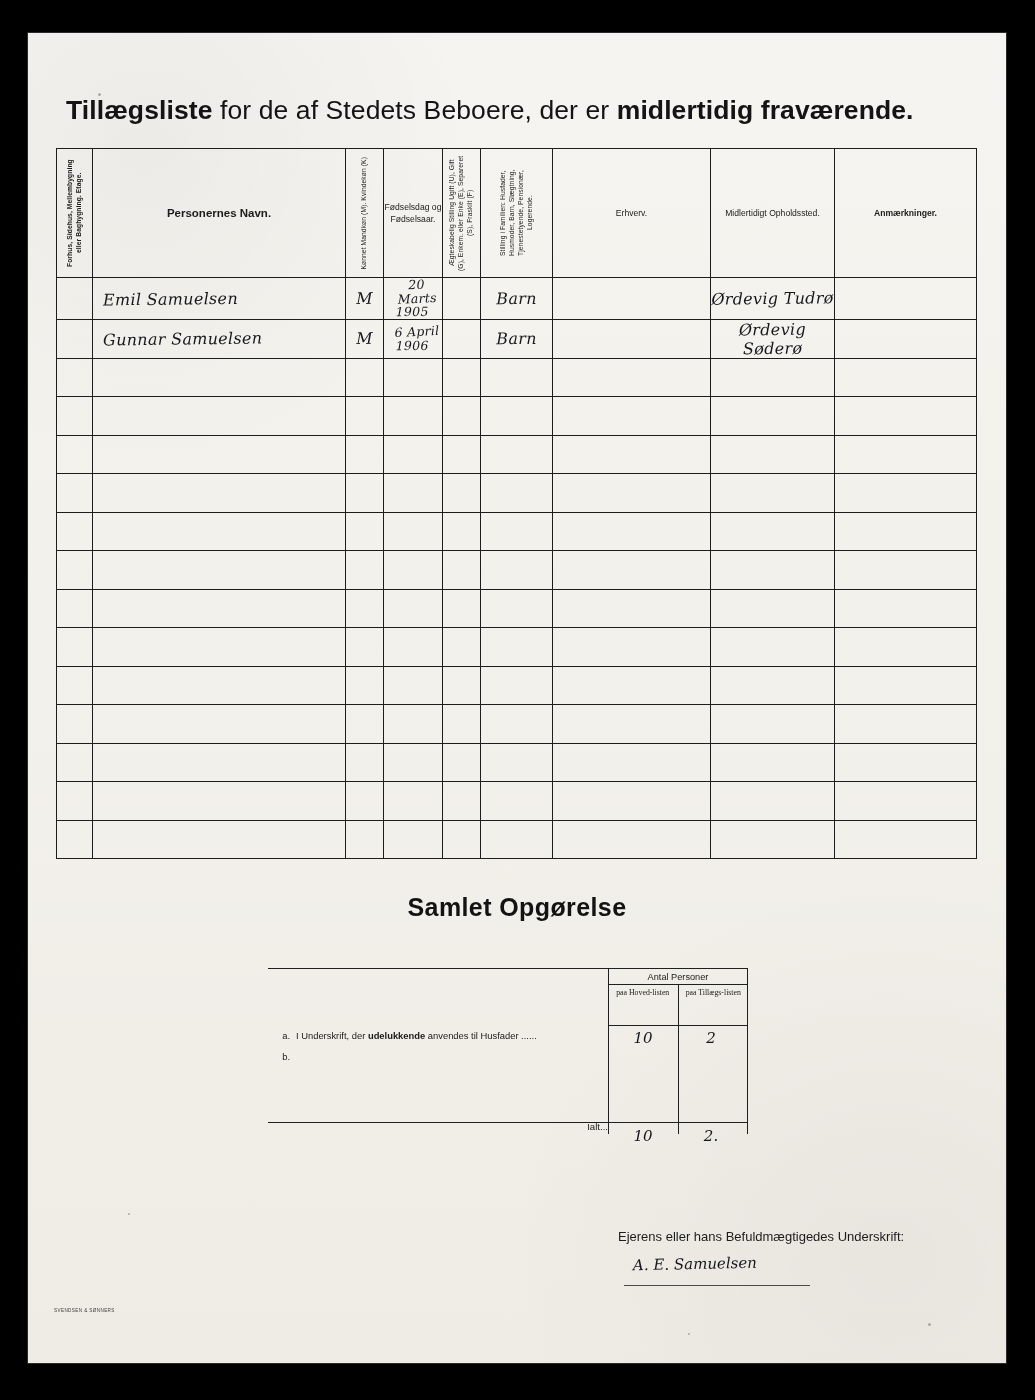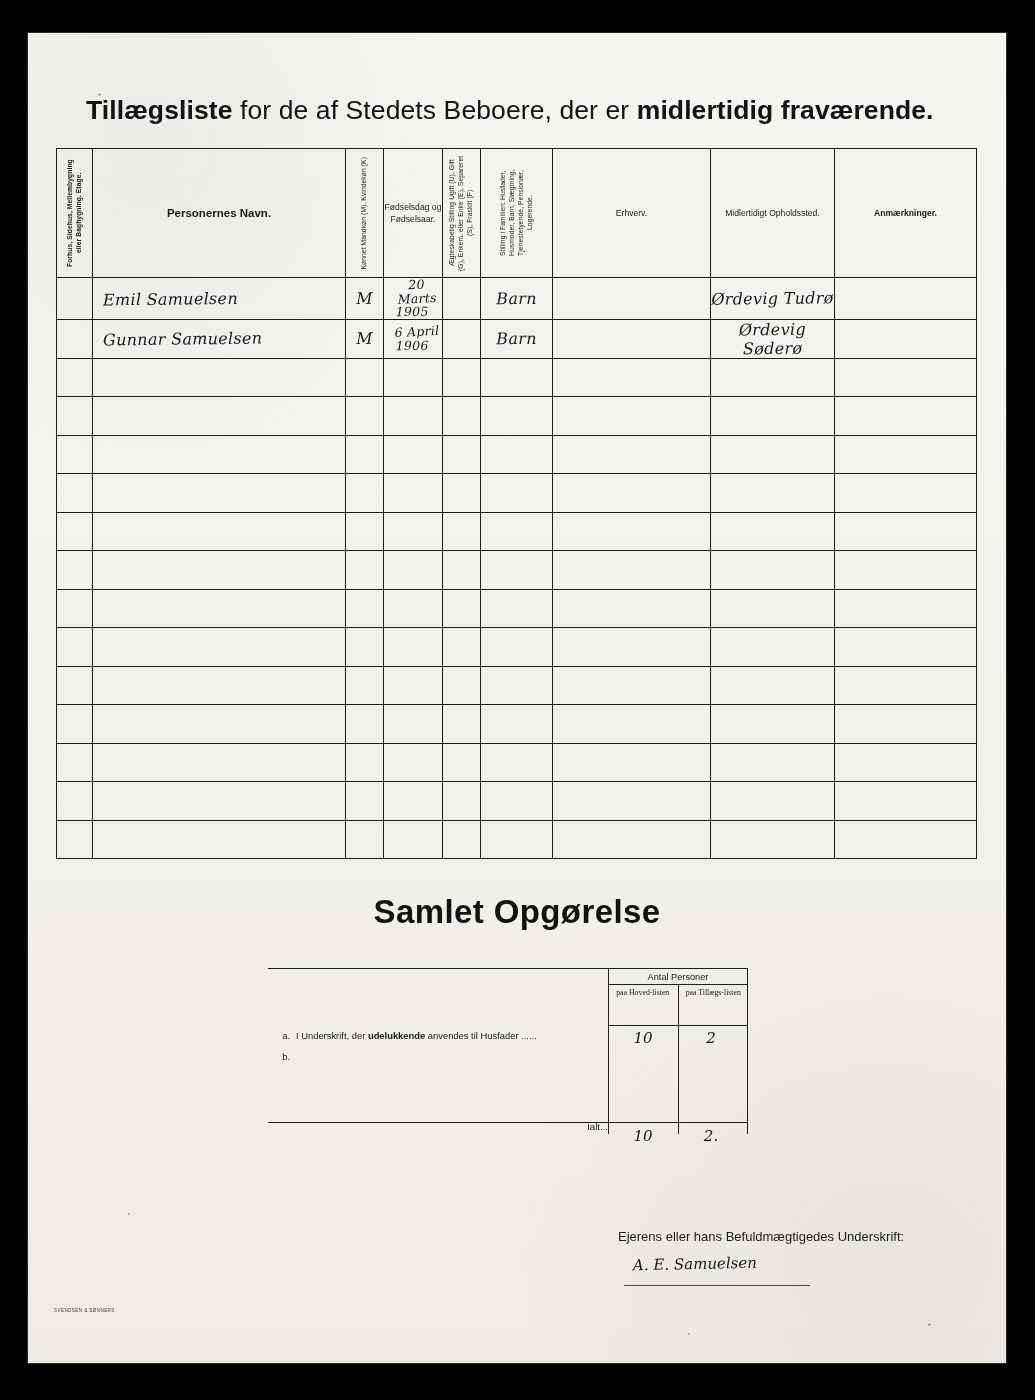--- a/index.html
+++ b/index.html
@@ -35,21 +35,20 @@
   .title {
     position: absolute;
     left: 38px;
     top: 62px;
     width: 910px;
     font-size: 26.5px;
     font-weight: bold;
     color: #141414;
     letter-spacing: 0.1px;
     white-space: nowrap;
-    margin-left: 20px;
   }
   .title .thin { font-weight: normal; }
   
   .table-wrap {
     position: absolute;
     left: 28px;
     top: 115px;
     width: 920px;
     height: 690px;
   }
@@ -105,21 +104,21 @@
   .hand.sm { font-size: 12.5px; line-height: 1.08; }
   .hand.sm .l1 { display: block; transform: translateX(4px) rotate(-2deg); }
   .hand.sm .l2 { display: block; transform: translateX(-1px); }
   
   .samlet-title {
     position: absolute;
     top: 860px;
     left: 0;
     width: 978px;
     text-align: center;
-    font-size: 33px;
+    font-size: 25px;
     font-weight: bold;
     color: #131313;
     letter-spacing: 0.4px;
   }
   .samlet-sub {
     position: absolute;
     top: 900px;
     left: 0;
     width: 978px;
     text-align: center;

